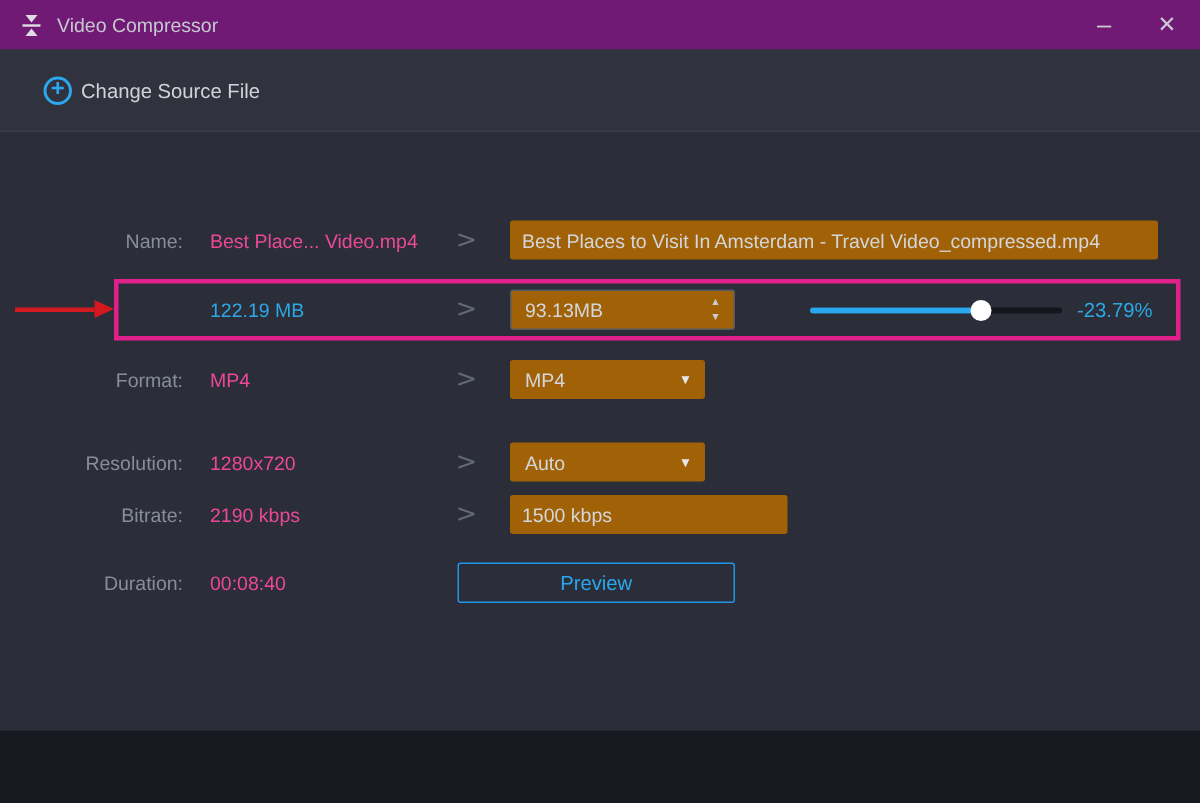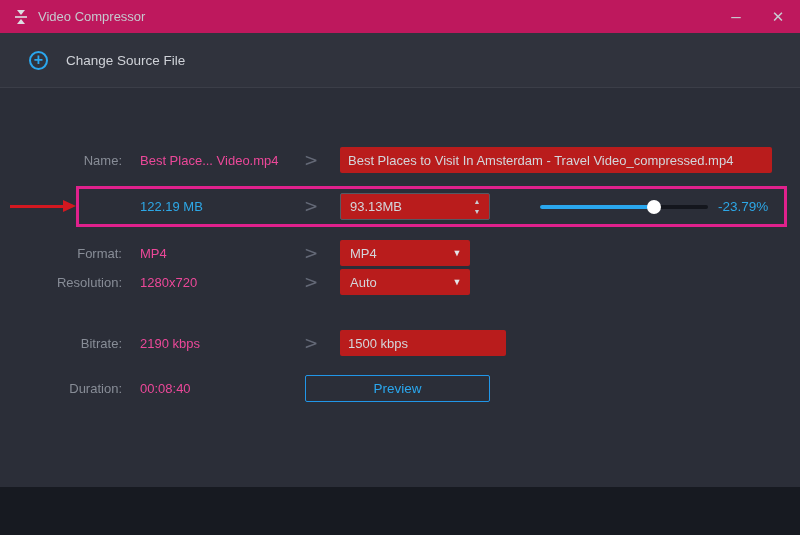--- a/index.html
+++ b/index.html
@@ -2,58 +2,58 @@
 <html><head>
 <meta charset="utf-8">
 <style>
   html,body{margin:0;padding:0;background:#0d0f14;}
   .window{
     position:relative;width:800px;height:535px;overflow:hidden;
     font-family:"Liberation Sans",sans-serif;
     background:#2b2e38;color:#d3d6db;user-select:none;
   }
   
-  .titlebar{position:absolute;left:0;top:0;width:800px;height:33px;background:#be185d;display:flex;align-items:center;}
+  .titlebar{position:absolute;left:0;top:0;width:800px;height:33px;background:#701a75;display:flex;align-items:center;}
   .app-icon{margin-left:13px;width:16px;height:16px;display:inline-flex;}
   .title{margin-left:9px;font-size:13px;color:#c6c9cf;}
   .win-controls{position:absolute;right:12px;top:0;height:33px;display:flex;align-items:center;gap:22px;}
   .win-btn{color:#c9ccd2;font-size:15px;line-height:33px;width:20px;text-align:center;cursor:pointer;}
   .win-btn.min{font-size:17px;}
   
   .header{position:absolute;left:0;top:33px;width:800px;height:54px;background:#30333d;border-bottom:1px solid #3b3e48;}
   .change-src{position:absolute;left:29px;top:0;height:54px;display:flex;align-items:center;cursor:pointer;}
   .plus-circle{width:19px;height:19px;border:2px solid #2aa7ee;border-radius:50%;color:#2aa7ee;
     display:flex;align-items:center;justify-content:center;font-size:16px;line-height:1;box-sizing:border-box;font-weight:bold;}
-  .change-src-label{margin-left:18px;font-size:13.5px;color:#cfd2d8;}
+  .change-src-label{margin-left:6px;font-size:13.5px;color:#cfd2d8;}
   
   .content{position:absolute;left:0;top:88px;width:800px;height:399px;}
   .row{position:absolute;left:0;width:800px;height:27px;}
   .row-label{position:absolute;left:0;top:0;width:122px;height:27px;line-height:27px;text-align:right;font-size:13px;color:#888d97;}
   .row-value{position:absolute;left:140px;top:0;height:27px;line-height:27px;font-size:13px;color:#ec4899;}
   .row-value.blue{color:#2da7e6;}
   .chevron{position:absolute;left:301px;top:0;width:20px;height:27px;line-height:26px;text-align:center;
     font-size:17px;color:#646977;font-family:"DejaVu Sans",sans-serif;}
-  .field{box-sizing:border-box;background:#b91c1c;border-radius:2px;font-size:13px;color:#d3d6db;}
+  .field{box-sizing:border-box;background:#a16207;border-radius:2px;font-size:13px;color:#d3d6db;}
   input.field{font-family:"Liberation Sans",sans-serif;outline:none;border:none;padding:0 8px;}
   .name-input{position:absolute;left:340px;top:0;width:432px;height:26px;border:1px solid #545a64;}
   
   .stepper{position:absolute;left:340px;top:0;width:150px;height:27px;border:1px solid #545a64;display:flex;align-items:center;}
   .stepper-value{flex:1;padding-left:9px;font-size:13px;color:#d3d6db;}
   .spin{width:24px;display:flex;flex-direction:column;align-items:center;justify-content:center;gap:3px;}
   .spin-btn{font-size:7px;color:#c9ccd2;line-height:1;cursor:pointer;}
   .slider{position:absolute;left:540px;top:0;width:168px;height:27px;cursor:pointer;}
   .slider-track{position:absolute;left:0;top:12px;width:168px;height:4px;border-radius:2px;background:#14161d;}
   .slider-fill{position:absolute;left:0;top:12px;height:4px;border-radius:2px;background:#2aa7ee;}
   .slider-handle{position:absolute;top:7px;width:14px;height:14px;border-radius:50%;background:#ffffff;}
   .reduction{position:absolute;left:718px;top:0;height:27px;line-height:27px;font-size:13.5px;color:#2da7e6;}
   
   .dropdown{position:absolute;left:340px;top:0;width:130px;height:26px;display:flex;align-items:center;cursor:pointer;}
   .dropdown-value{flex:1;padding-left:10px;font-size:13px;color:#d3d6db;}
   .dropdown-arrow{width:26px;text-align:center;font-size:9px;color:#e4e6ea;}
-  .bitrate-input{position:absolute;left:340px;top:0;width:166px;height:26px;}
+  .bitrate-input{position:absolute;left:340px;top:0;width:185px;height:26px;}
   .preview-btn{position:absolute;left:305px;top:0;width:185px;height:27px;box-sizing:border-box;
     background:transparent;border:1px solid #2196e8;border-radius:2px;color:#2aa7ee;font-size:13.5px;
     font-family:"Liberation Sans",sans-serif;cursor:pointer;}
   
   .hl-box{position:absolute;left:76px;top:186px;width:711px;height:41px;box-sizing:border-box;
     border:3px solid #e0218c;pointer-events:none;z-index:20;}
   .arrow{position:absolute;left:10px;top:200px;width:66px;height:13px;pointer-events:none;z-index:20;}
   .arrow-line{position:absolute;left:0;top:5px;width:53px;height:3px;background:#d31820;}
   .arrow-head{position:absolute;left:53px;top:0;width:0;height:0;
     border-left:13px solid #d31820;border-top:6.5px solid transparent;border-bottom:6.5px solid transparent;}
@@ -117,21 +117,21 @@
     <div class="row" style="top:152px;">
       <div class="row-label">Format:</div>
       <div class="row-value">MP4</div>
       <div class="chevron">&gt;</div>
       <div class="field dropdown">
         <span class="dropdown-value">MP4</span>
         <span class="dropdown-arrow">▼</span>
       </div>
     </div>
 
-    <div class="row" style="top:181px;">
+    <div class="row" style="top:207px;">
       <div class="row-label">Resolution:</div>
       <div class="row-value">1280x720</div>
       <div class="chevron">&gt;</div>
       <div class="field dropdown">
         <span class="dropdown-value">Auto</span>
         <span class="dropdown-arrow">▼</span>
       </div>
     </div>
 
     <div class="row" style="top:242px;padding-left:12px;">

